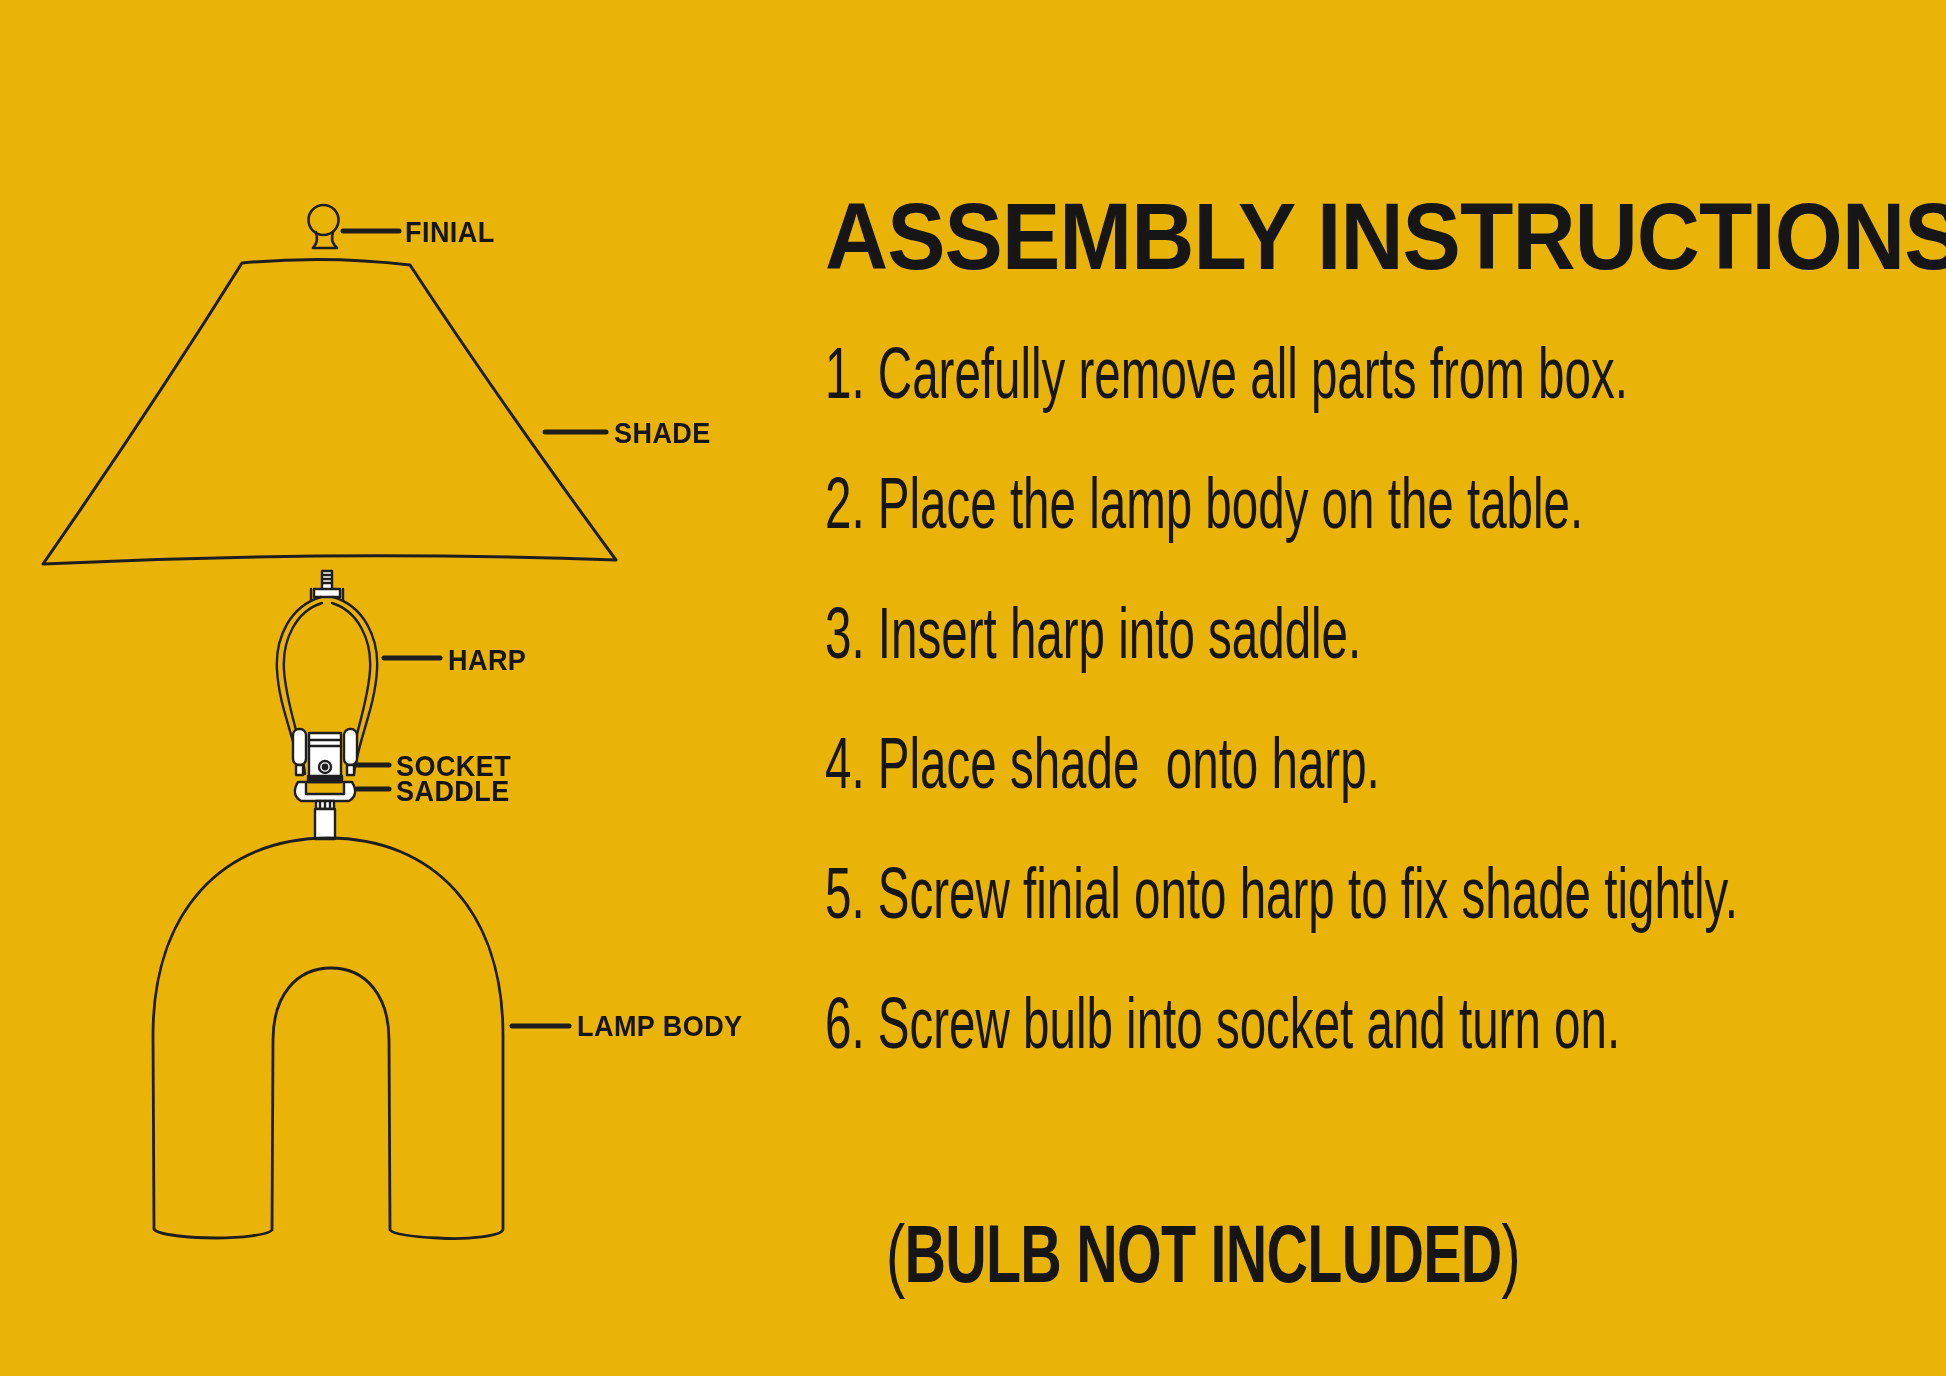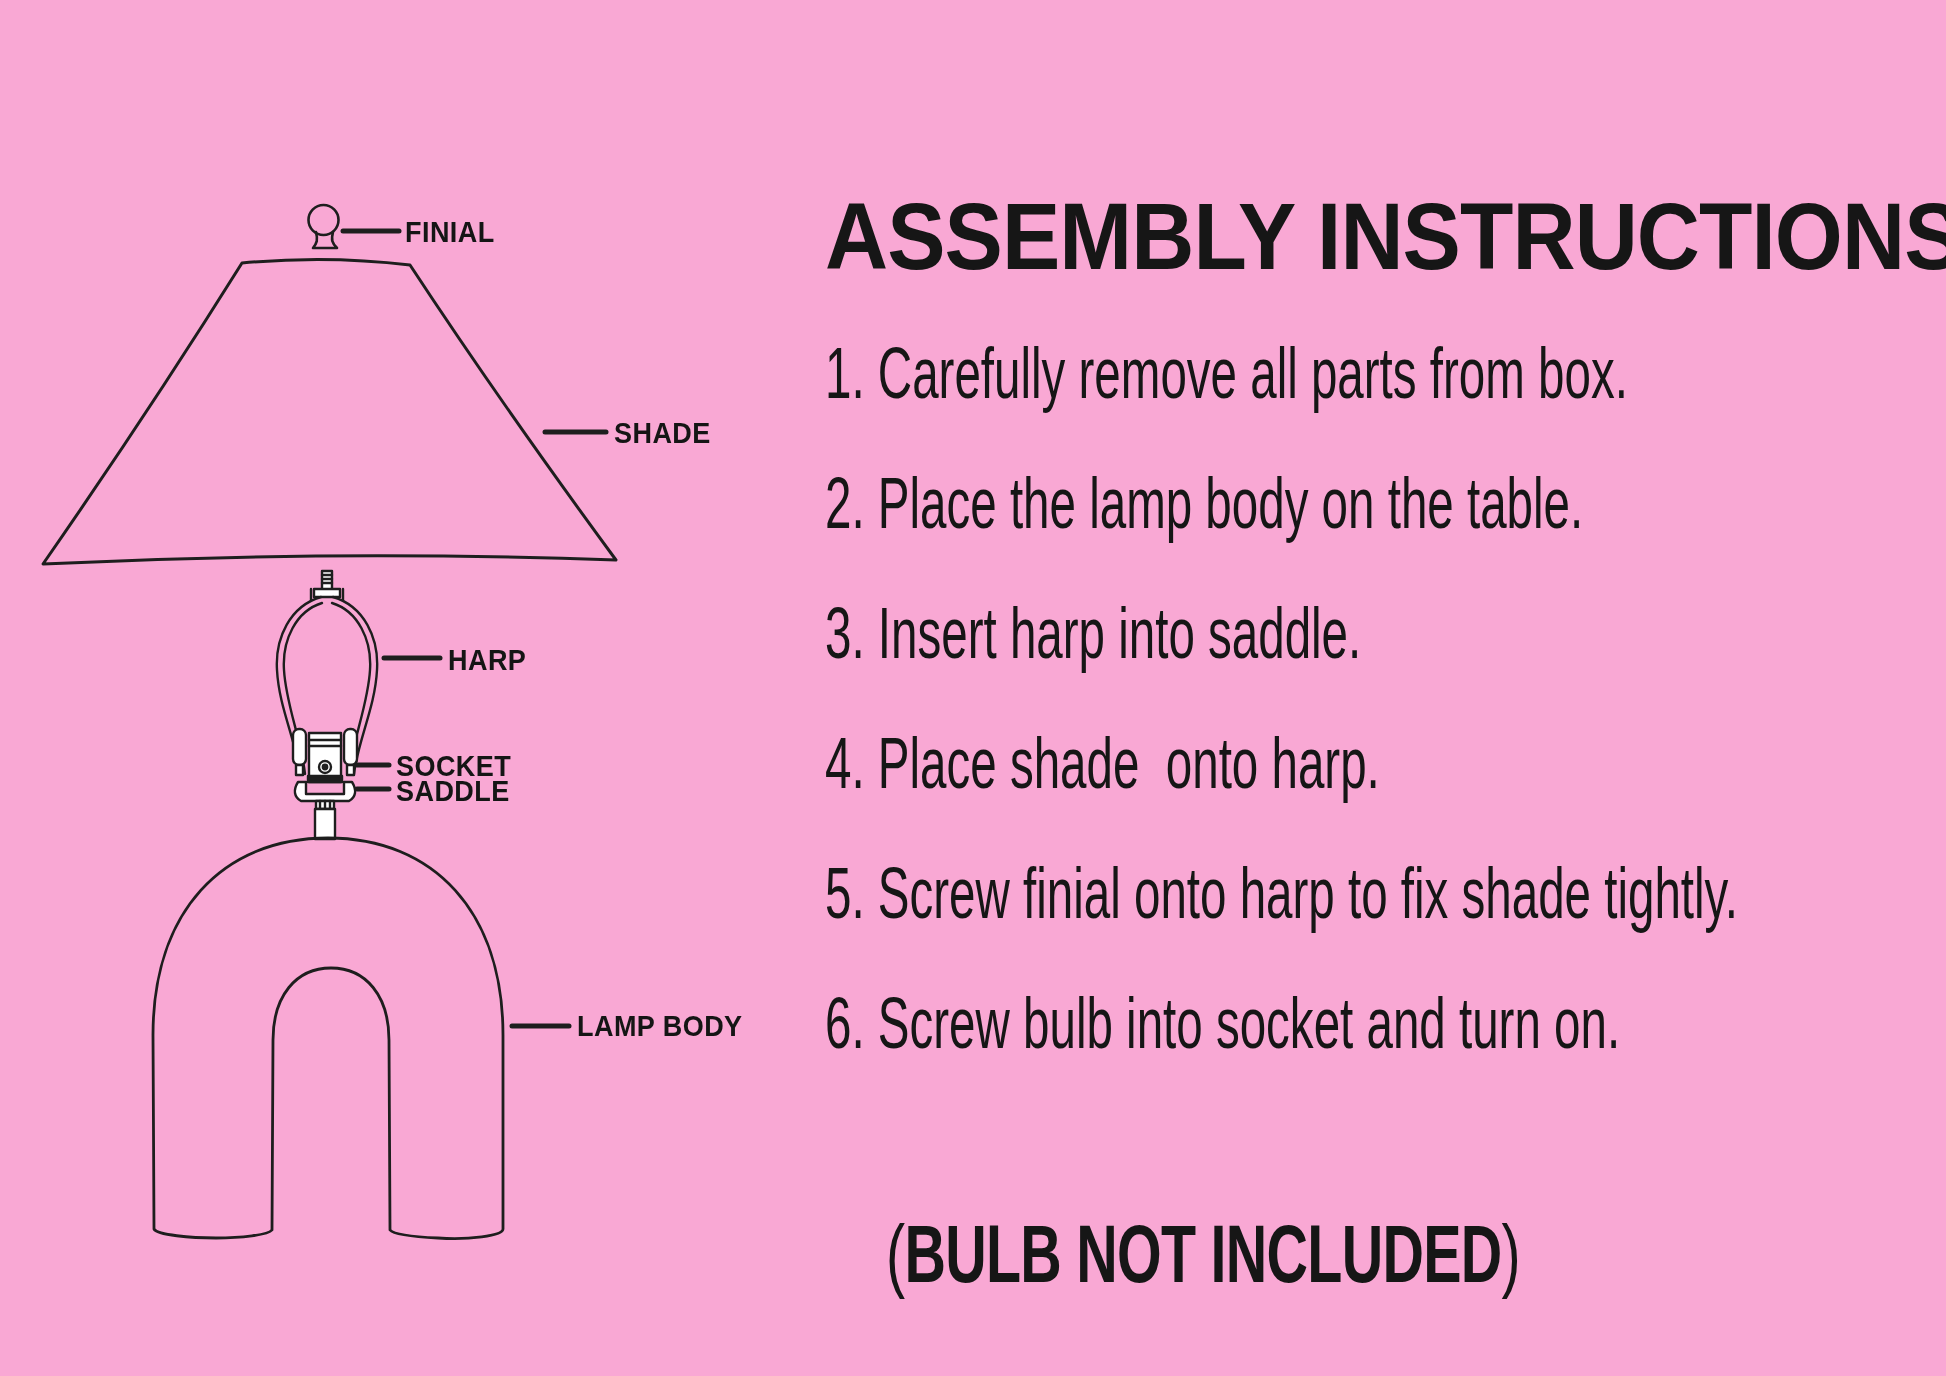--- a/index.html
+++ b/index.html
@@ -1,19 +1,19 @@
 <!DOCTYPE html>
 <html><head>
 <meta charset="utf-8">
 <style>
   html,body{margin:0;padding:0;background:#e8e8e8;}
   #canvas{
     position:relative;
     width:1946px;height:1376px;
-    background:#f9a8d4;
+    background:#eab308;
     overflow:hidden;
     font-family:"Liberation Sans", sans-serif;
     color:#151515;
   }
   #diagram-svg{position:absolute;left:0;top:0;}
   .part-label{
     position:absolute;
     font-weight:bold;
     font-size:30px;
     line-height:30px;

